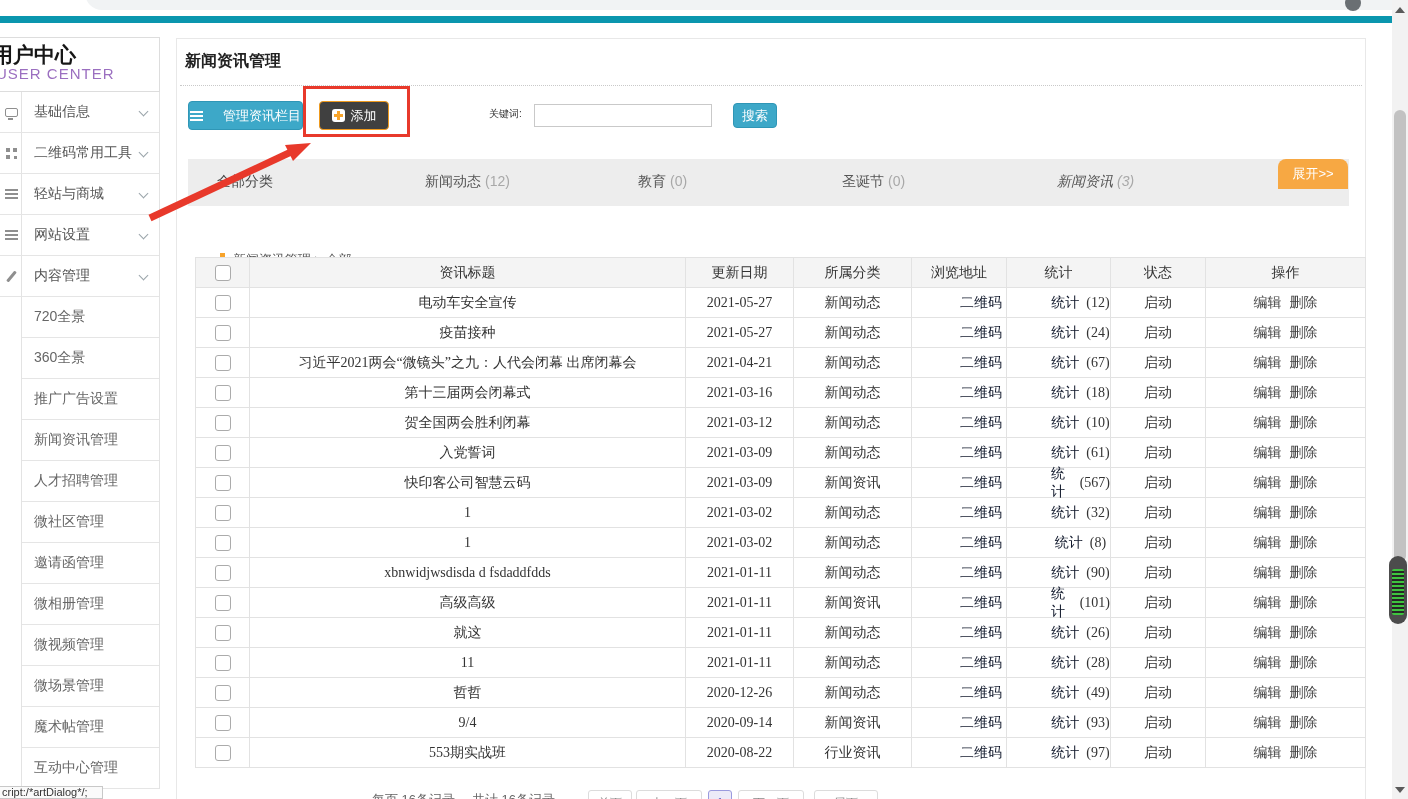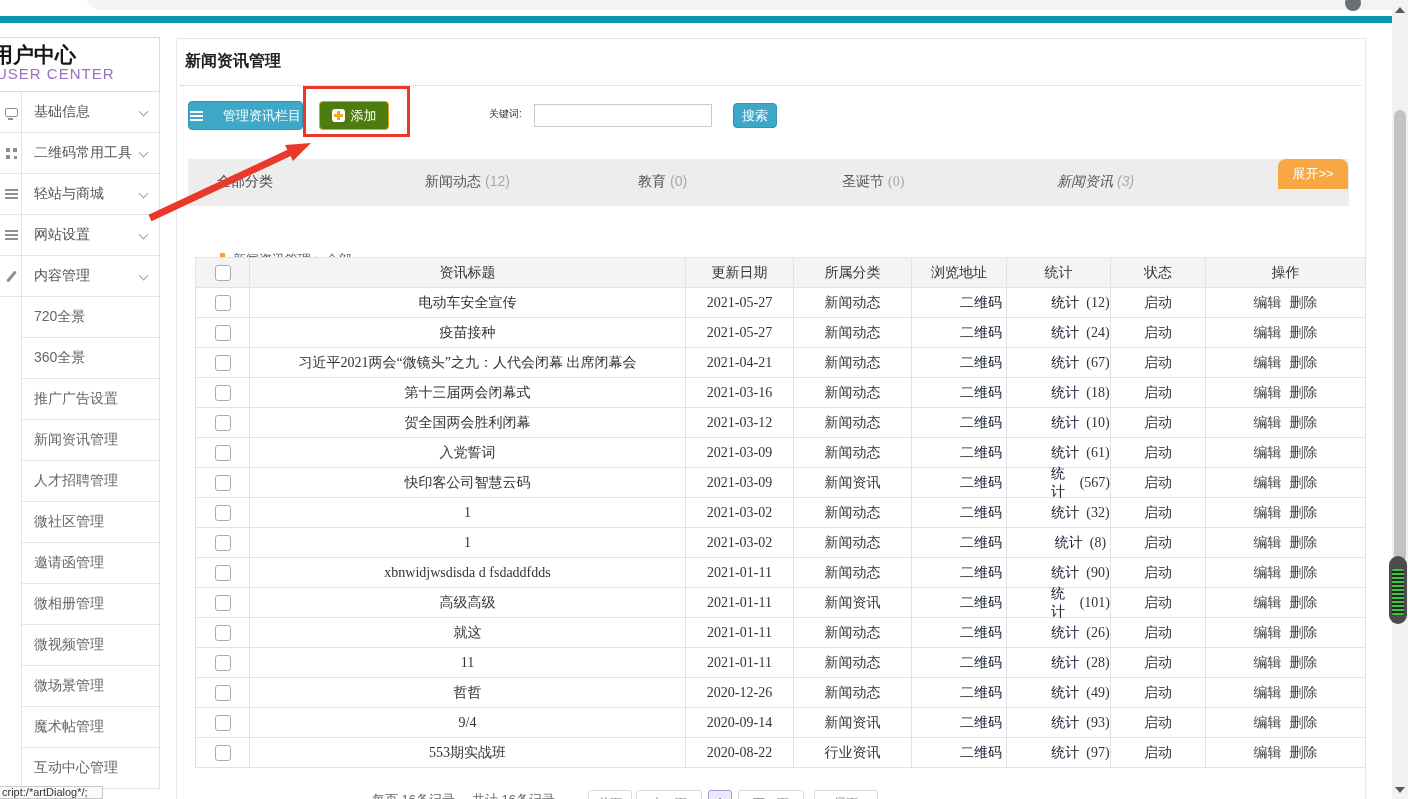--- a/index.html
+++ b/index.html
@@ -57,41 +57,41 @@
                   padding-left:12px; font-size:14px; color:#666; cursor:pointer; }
 
   
   .panel { position:absolute; left:176px; top:38px; width:1190px; height:780px;
            background:#fff; border:1px solid #e8e8e8; }
   .page-title { position:absolute; left:8px; top:12px; font-size:16px; font-weight:bold; color:#222; }
   .dotted { position:absolute; left:3px; top:46px; width:1182px; border-top:1px dotted #c9c9c9; }
   .btn { position:absolute; display:flex; align-items:center; justify-content:center;
          border-radius:4px; color:#fff; font-size:13px; cursor:pointer; }
   .btn.teal { background:#3da8c8; border:1px solid #2f96b6;gap:14px; }
-  .btn.orange { background:#4d7c0f; border:1px solid #ef9a1d; }
+  .btn.orange { background:#404040; border:1px solid #ef9a1d; }
   .btn-manage { left:11px; top:62px; width:115px; height:29px; }
   .btn-add    { left:142px; top:62px; width:70px; height:29px; }
   .ic-bars { width:13px; height:10px; margin-right:6px;
              background:repeating-linear-gradient(to bottom,#fff 0 2px,transparent 2px 4px); }
   .ic-plus { width:13px; height:13px; margin-right:6px; background:#fff; border-radius:3px; position:relative; }
   .ic-plus::before { content:''; position:absolute; left:5px; top:2px; width:3px; height:9px; background:#f7a42b; }
   .ic-plus::after  { content:''; position:absolute; left:2px; top:5px; width:9px; height:3px; background:#f7a42b; }
   .kw-label { position:absolute; left:312px; top:68px; font-size:10px; color:#333; }
   .kw-input { position:absolute; left:357px; top:65px; width:178px; height:23px;
               border:1px solid #c9c9c9; background:#fff; font-size:13px; padding:0 5px; outline:none; }
   .btn-search { left:556px; top:64px; width:44px; height:25px; }
 
   .catbar { position:absolute; left:11px; top:120px; width:1161px; height:47px; background:#ededed; }
   .catbar-items { position:absolute; inset:0; }
   .cat-item { position:absolute; top:14px; font-size:14px; color:#555; cursor:pointer; white-space:nowrap; }
   .cat-item .cat-cnt { color:#a8a8a8; margin-left:4px; }
   .catbar-items .cat-item:nth-of-type(1){ left:29px; color:#444; }
   .catbar-items .cat-item:nth-of-type(2){ left:237px; }
   .catbar-items .cat-item:nth-of-type(3){ left:450px; }
-  .catbar-items .cat-item:nth-of-type(4){ left:654px;font-family:Liberation Serif, serif; }
+  .catbar-items .cat-item:nth-of-type(4){ left:654px; }
   .catbar-items .cat-item:nth-of-type(5){ left:869px;font-style:italic; }
   .expand-btn { position:absolute; left:1090px; top:0; width:70px; height:30px;
                 background:#f7a843; color:#fff; font-size:13px; border-radius:8px 8px 0 0;
                 display:flex; align-items:center; justify-content:center; cursor:pointer; }
 
   .crumb { position:absolute; left:11px; top:212px; display:flex; align-items:center;margin-left:32px; }
   .crumb-bar { width:5px; height:15px; background:#f7a32b; margin-right:8px; }
   .crumb-text { font-size:13px; color:#555; }
 
   .table { position:absolute; left:18px; top:218px;

